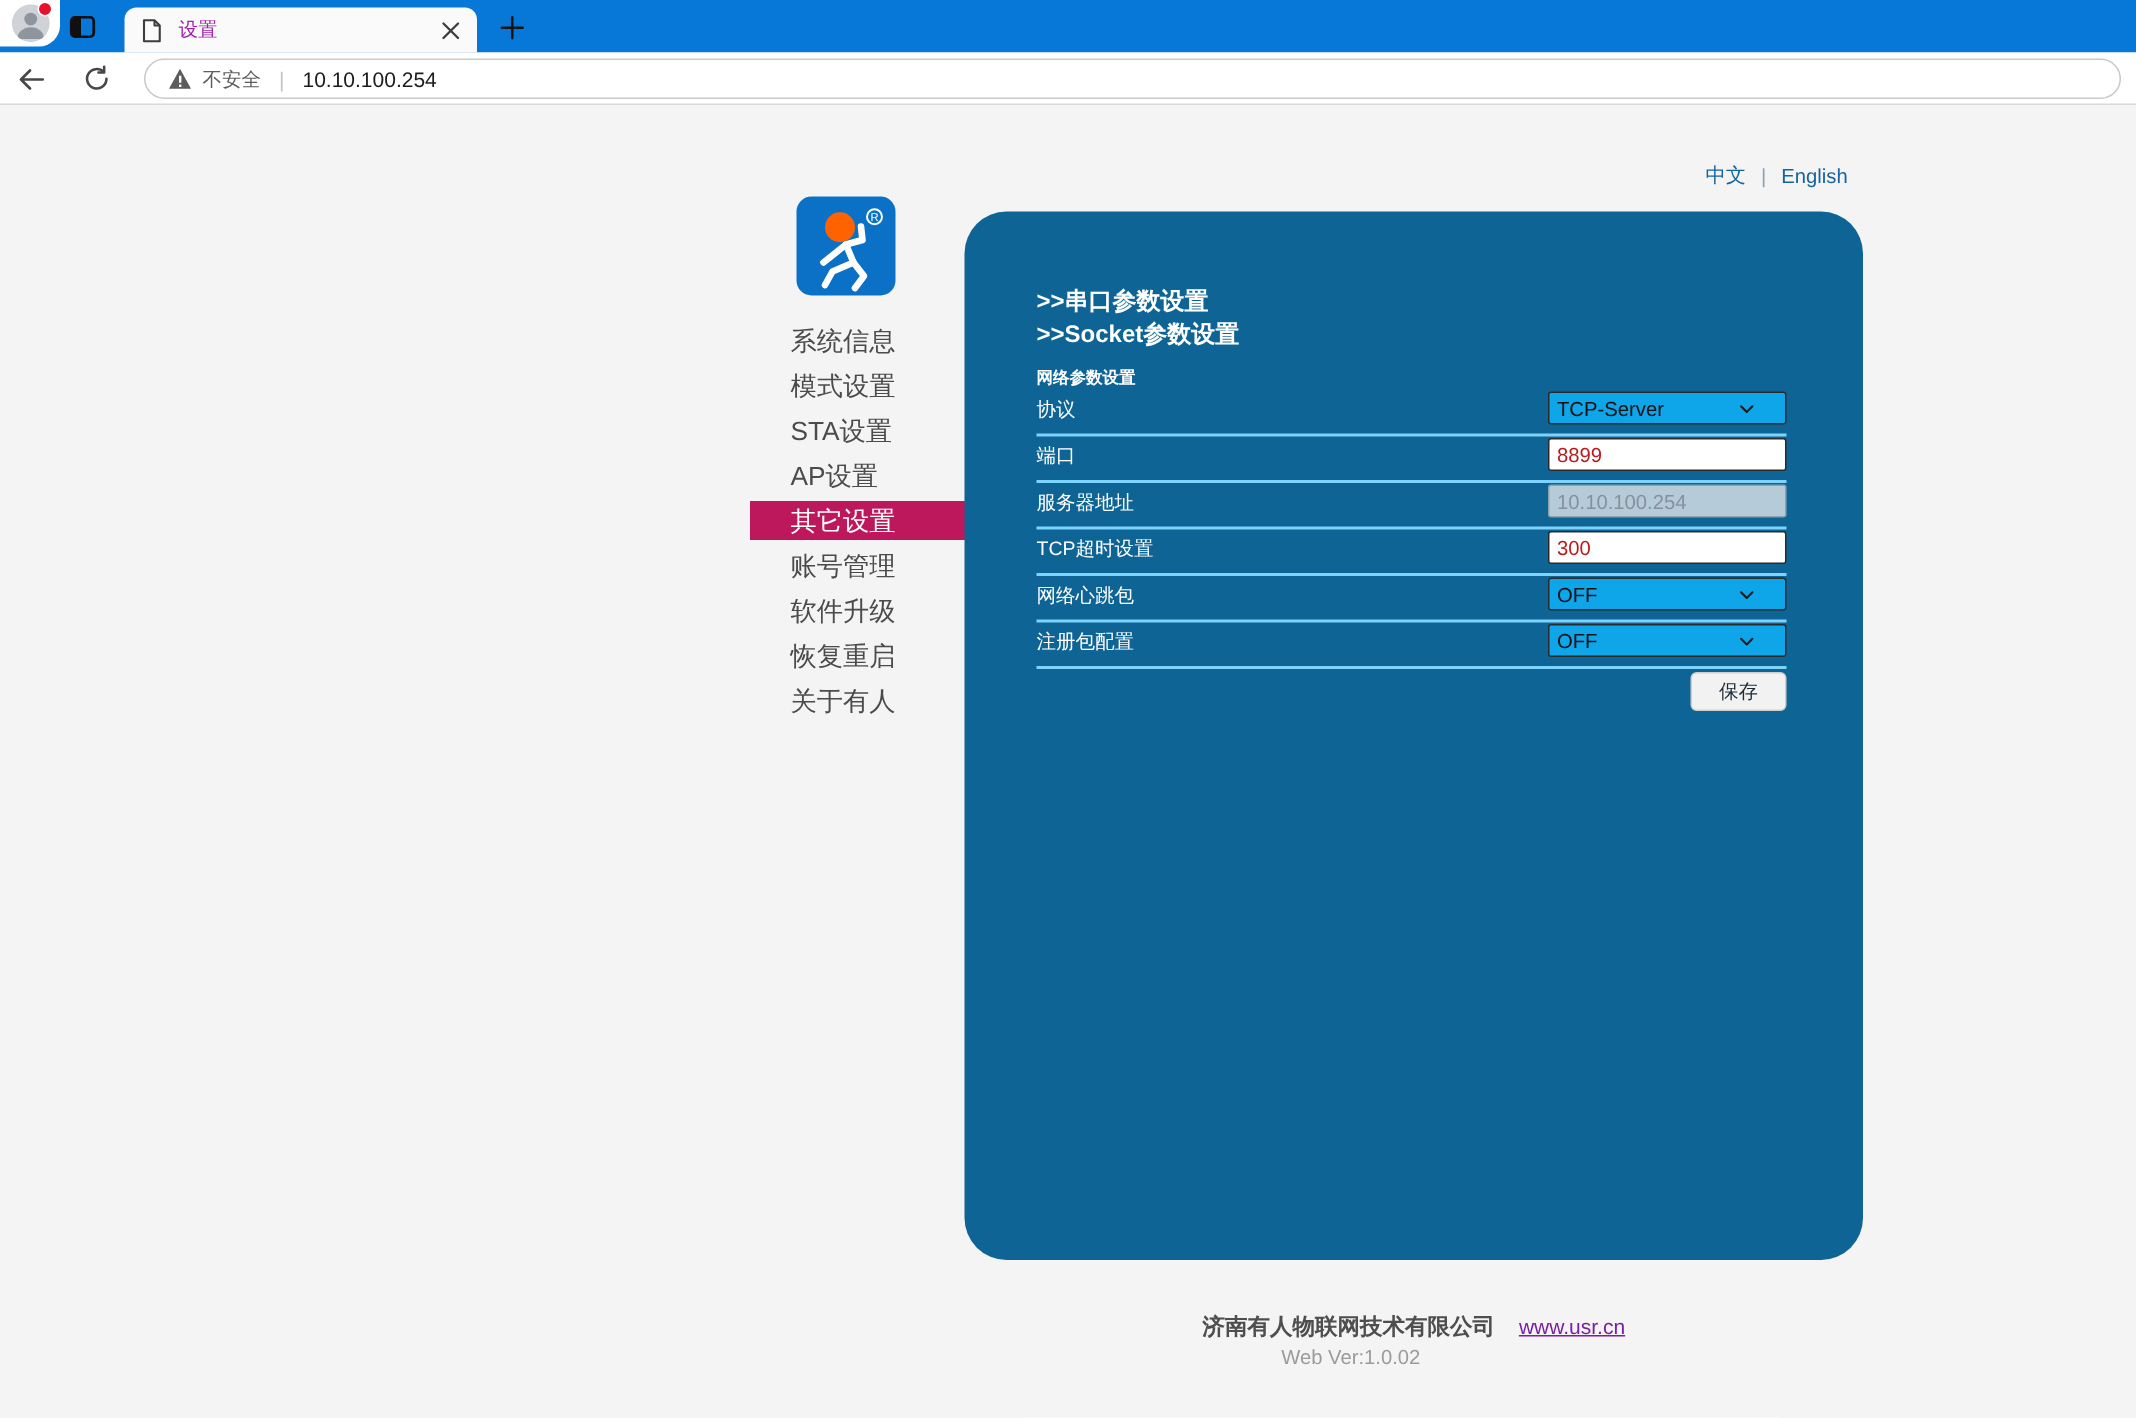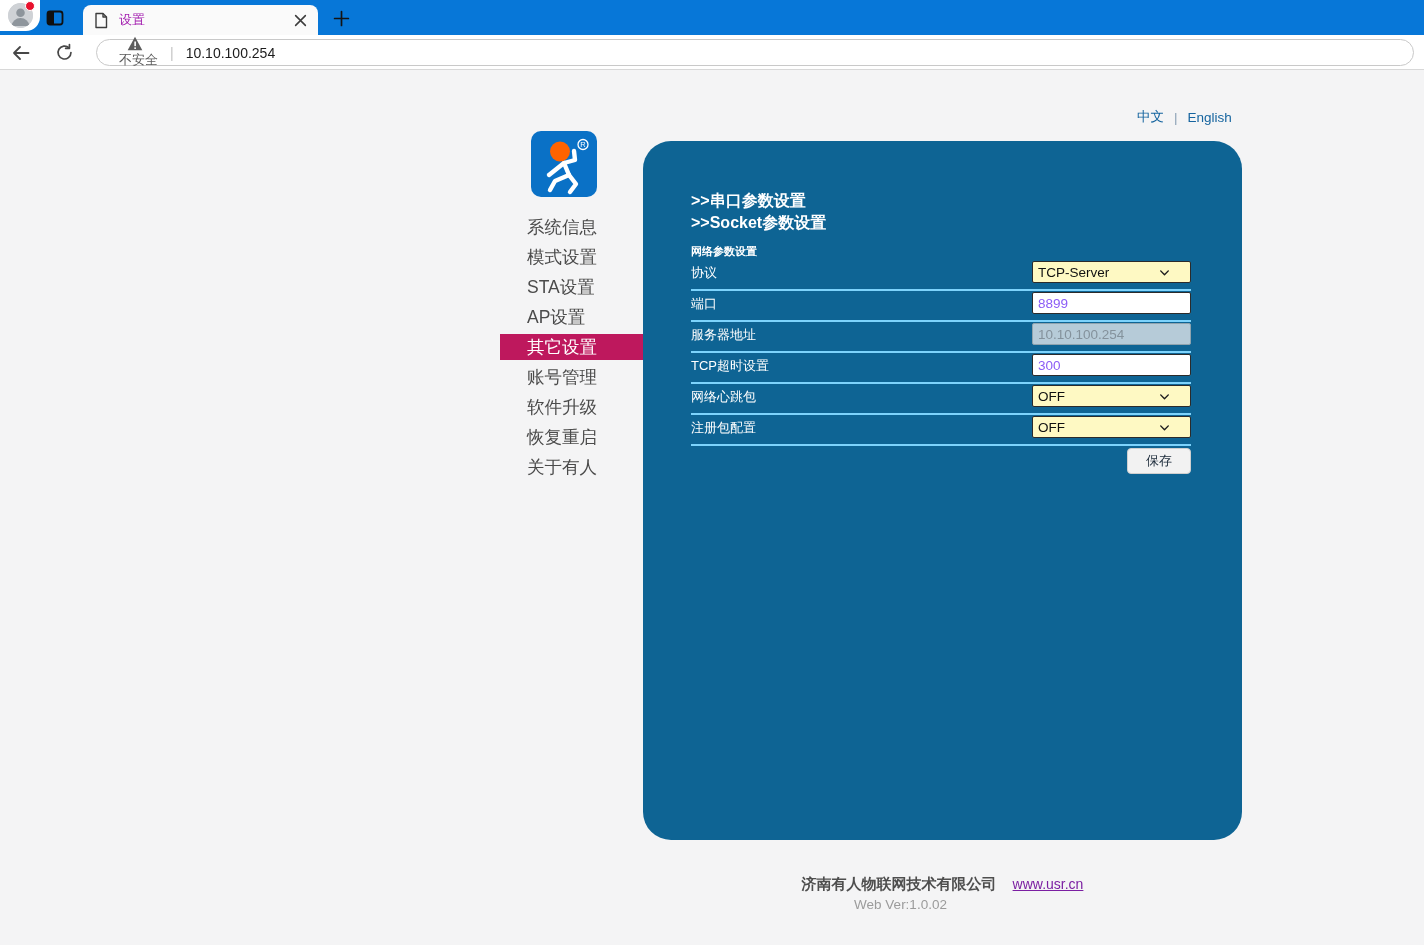--- a/index.html
+++ b/index.html
@@ -16,21 +16,21 @@
   .tab-favicon{margin-left:10px;flex:0 0 auto;}
   .tab-title{margin-left:10px;font-size:13px;color:#a21caf;flex:1 1 auto;white-space:nowrap;overflow:hidden;}
   .tab-close{margin-right:9px;width:18px;height:18px;display:flex;align-items:center;justify-content:center;border-radius:4px;cursor:pointer;}
   .newtab-btn{position:absolute;left:330px;top:7px;width:22px;height:22px;display:flex;align-items:center;justify-content:center;}
 
   .toolbar{position:absolute;left:0;top:35px;width:1424px;height:35px;background:#ffffff;border-bottom:1px solid #d8d8d8;box-sizing:border-box;}
   .nav-btn{position:absolute;top:43px;width:20px;height:20px;}
   .back-btn{left:11px;}
   .refresh-btn{left:55px;}
   .addressbar{position:absolute;left:96px;top:39px;width:1318px;height:27px;background:#fff;border:1px solid #c9c9c9;border-radius:14px;box-sizing:border-box;display:flex;align-items:center;}
-  .sec-badge{display:flex;align-items:center;margin-left:15px;cursor:pointer;flex-direction:column;}
+  .sec-badge{display:flex;align-items:center;margin-left:15px;cursor:pointer;}
   .sec-text{margin-left:7px;font-size:13px;color:#5d5d5d;}
   .addr-sep{margin:0 12px;color:#c4c4c4;font-size:14px;}
   .addr-url{font-size:14px;color:#1c1c1c;}
 
   
   .page{position:absolute;left:0;top:70px;width:1424px;height:875px;background:#f4f4f5;}
   .lang-switch{position:absolute;left:1137px;top:38px;display:flex;align-items:center;font-size:13.5px;}
   .lang-link{color:#15649f;text-decoration:none;cursor:pointer;}
   .lang-sep{color:#8aa0b5;margin:0 10px;}
 
@@ -40,22 +40,22 @@
   .side-item{height:30px;line-height:30px;padding-left:27px;font-size:17.5px;color:#4b4b4b;cursor:pointer;box-sizing:border-box;}
   .side-item.active{background:#be185d;color:#ffffff;height:26px;line-height:26px;margin:2px 0;}
 
   .panel{position:absolute;left:643px;top:71px;width:599px;height:699px;background:#0e6494;border-radius:28px;color:#fff;}
   .panel-link{position:absolute;left:48px;font-size:16px;font-weight:bold;color:#fff;cursor:pointer;white-space:nowrap;}
   .group-title{position:absolute;left:48px;top:103px;font-size:11px;font-weight:bold;color:#fff;}
 
   .form-row{position:absolute;left:48px;width:500px;height:28px;border-bottom:2px solid #7dd3fc;box-sizing:content-box;}
   .f-label{position:absolute;left:0;top:3px;font-size:13px;color:#fff;}
   .ctl{position:absolute;right:0;top:0;width:159px;height:22px;box-sizing:border-box;font-size:13.5px;}
-  .select{background:#fef9c3;border:1px solid #2b2b2b;border-radius:2px;color:#111;display:flex;align-items:center;justify-content:space-between;padding:0 19px 0 5px;cursor:pointer;}
-  input.ctl{background:#fff;border:1px solid #2b2b2b;border-radius:2px;color:#8b5cf6;padding:0 5px;font-family:inherit;}
+  .select{background:#0ea5e9;border:1px solid #2b2b2b;border-radius:2px;color:#111;display:flex;align-items:center;justify-content:space-between;padding:0 19px 0 5px;cursor:pointer;}
+  input.ctl{background:#fff;border:1px solid #2b2b2b;border-radius:2px;color:#b91c1c;padding:0 5px;font-family:inherit;}
   input.ctl.disabled{background:#b6cbd8;border-color:#8fa3ae;color:#84929c;}
   .save-btn{position:absolute;left:484px;top:307px;width:64px;height:26px;background:#f2f2f2;border:1px solid #cfcfcf;border-radius:4px;font-size:13px;color:#1c2b3a;font-family:inherit;cursor:pointer;}
 
   .footer{position:absolute;left:643px;top:805px;width:599px;text-align:center;}
   .footer-line1{font-size:15px;color:#4e4e4e;font-weight:bold;}
   .footer-link{font-size:14px;font-weight:normal;color:#7b1fa2;text-decoration:underline;margin-left:16px;cursor:pointer;}
   .footer-version{margin-top:3px;font-size:13.5px;color:#9b9b9b;transform:translateX(-42px);}
 </style>
 </head>
 <body>

